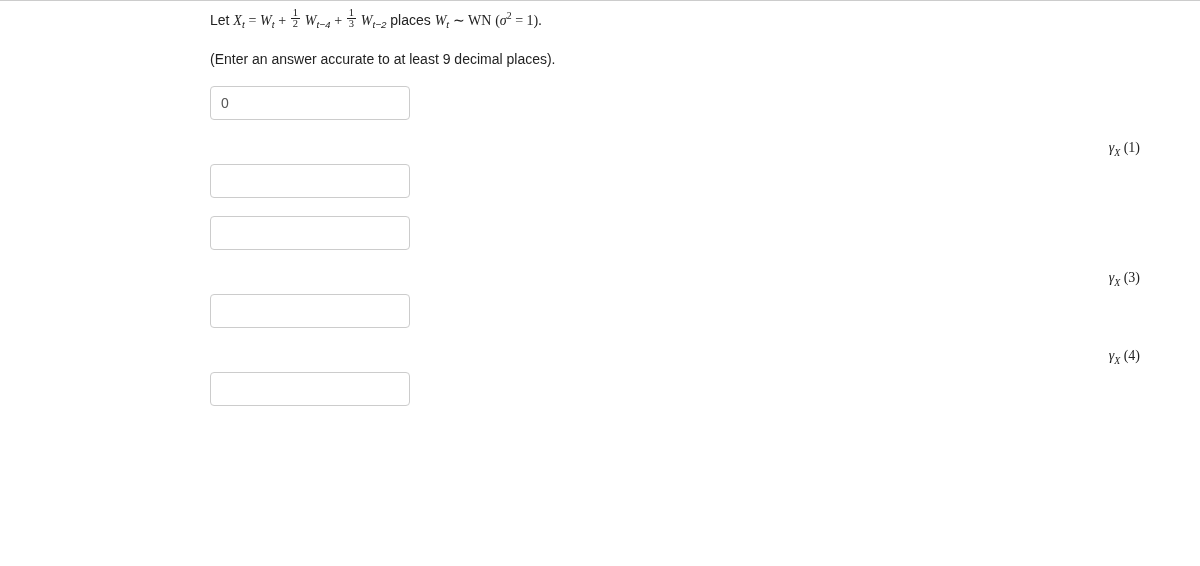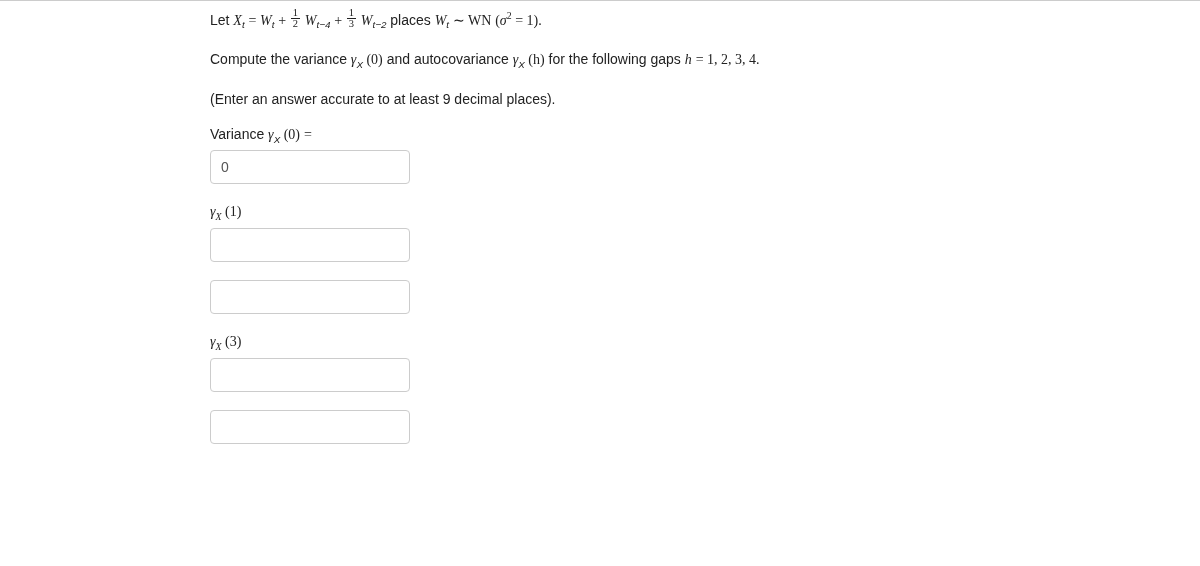--- a/index.html
+++ b/index.html
@@ -41,20 +41,21 @@
       position: relative;
       top: -2px;
       margin: 0 1px;
     }
     .frac .num { display: block; border-bottom: 1px solid #222; padding: 0 2px; }
     .frac .den { display: block; padding: 0 2px; }
     .q-label {
       margin-top: 20px;
       margin-bottom: 6px;
       font-family: 'Times New Roman', Times, serif;
+      text-align: right;
     }
     .input-box {
       width: 200px;
       height: 34px;
       border: 1px solid #ccc;
       border-radius: 4px;
       padding: 6px 10px;
       font-size: 14px;
       color: #555;
       background: #fff;
@@ -78,38 +79,24 @@
     <span class="math-up"> + </span>
     <span class="frac"><span class="num">1</span><span class="den">3</span></span>
     <span class="math">W</span><span class="sub">t−2</span>
     <span> places </span>
     <span class="math">W</span><span class="sub">t</span>
     <span class="math-up"> ∼ </span>
     <span class="math-up">WN</span>
     <span class="math-up"> (</span><span class="math">σ</span><span class="sup math-up">2</span><span class="math-up"> = 1).</span>
   </div>
 
-  <div class="line">
-    <span>Compute the variance </span>
-    <span class="math">γ</span><span class="sub">X</span><span class="math-up"> (0)</span>
-    <span> and autocovariance </span>
-    <span class="math">γ</span><span class="sub">X</span><span class="math-up"> (h)</span>
-    <span> for the following gaps </span>
-    <span class="math">h</span>
-    <span class="math-up"> = 1, 2, 3, 4.</span>
-  </div>
 
   <div class="line">(Enter an answer accurate to at least 9 decimal places).</div>
 
   <div class="group">
-    <div class="var-line">
-      <span>Variance </span>
-      <span class="math">γ</span><span class="sub">X</span><span class="math-up"> (0)</span>
-      <span class="math-up"> =</span>
-    </div>
     <input class="input-box" type="text" value="0" style="">
   </div>
 
   <div class="group">
     <div class="q-label">
       <span class="math">γ</span><span class="sub">X</span> <span class="math-up">(1)</span>
     </div>
     <input class="input-box" type="text" value="" style="">
   </div>
 
@@ -118,16 +105,19 @@
   </div>
 
   <div class="group">
     <div class="q-label">
       <span class="math">γ</span><span class="sub">X</span> <span class="math-up">(3)</span>
     </div>
     <input class="input-box" type="text" value="" style="">
   </div>
 
   <div class="group">
+    <div class="q-label">
+      <span class="math">γ</span><span class="sub">X</span> <span class="math-up">(4)</span>
+    </div>
     <input class="input-box" type="text" value="" style="">
   </div>
 
 </div>
 
 </body></html>

